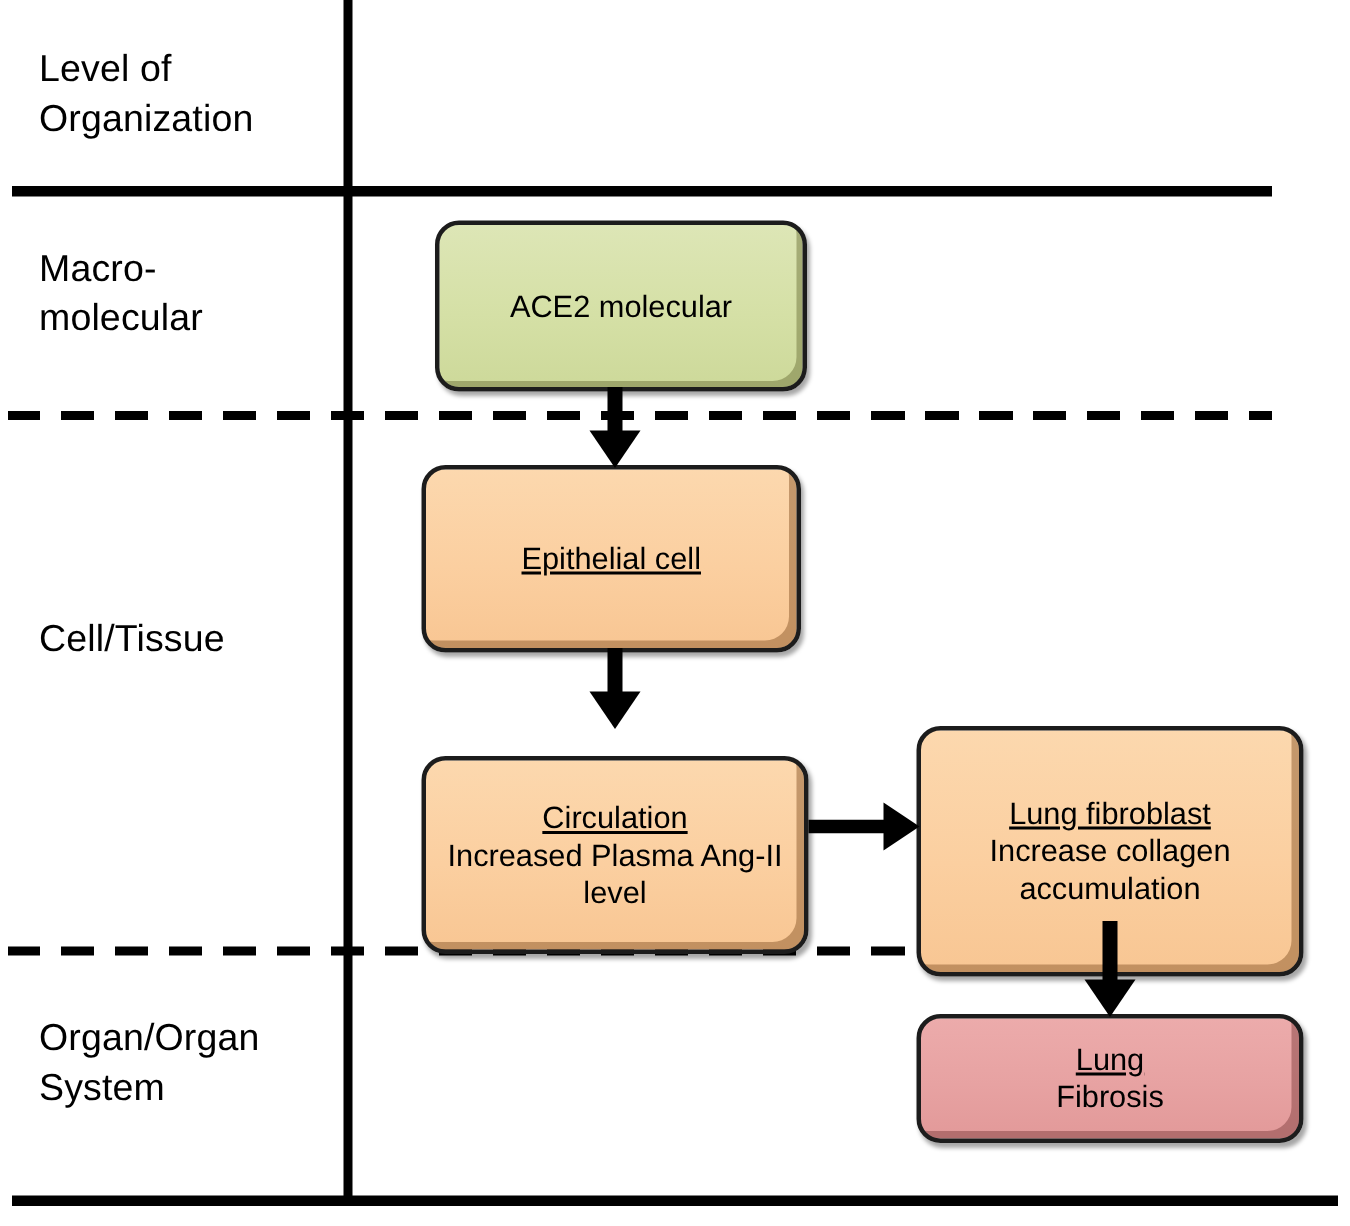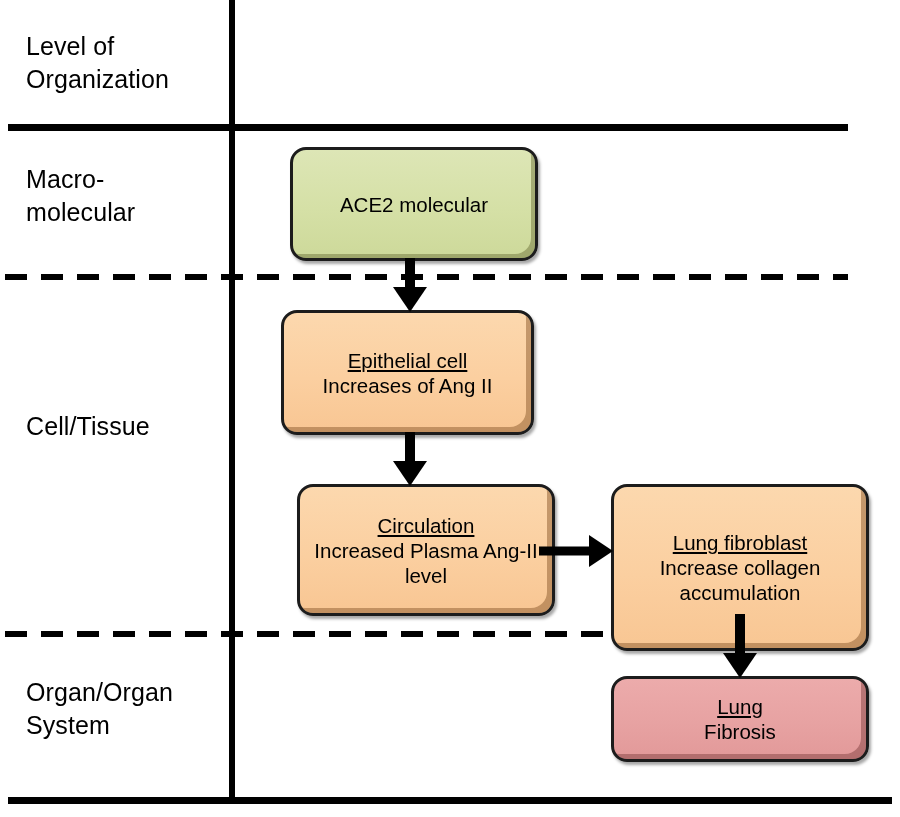--- a/index.html
+++ b/index.html
@@ -105,21 +105,21 @@
   }
   .box.pink {
     background: linear-gradient(to bottom, #ecabab 0%, #e7a2a2 55%, #e29999 100%);
     box-shadow:
       inset -8px -8px 0 -3px rgba(140,75,75,0.55),
       2px 3px 3px rgba(0,0,0,0.35);
   }
 
   #box-ace2        { left: 290px; top: 147px; width: 248px; height: 114px; }
   #box-epithelial  { left: 281px; top: 310px; width: 253px; height: 125px; }
-  #box-circulation { left: 281px; top: 484px; width: 258px; height: 132px; margin-left: 16px; }
+  #box-circulation { left: 281px; top: 504px; width: 258px; height: 132px; }
   #box-fibroblast  { left: 611px; top: 484px; width: 258px; height: 167px; }
   #box-lung        { left: 611px; top: 676px; width: 258px; height: 86px; }
   .arrow-v-wrap {
     position: absolute;
   }
   .shaft-v {
     position: absolute;
     left: 50%;
     top: 0;
     transform: translateX(-50%);
@@ -195,21 +195,20 @@
     <div>Organ/Organ</div>
     <div>System</div>
   </div>
 
   <div class="box green" id="box-ace2">
     <div class="desc">ACE2 molecular</div>
   </div>
 
   <div class="box orange" id="box-epithelial">
     <div class="title">Epithelial cell</div>
-    <div class="desc">Increases of Ang II</div>
   </div>
 
   <div class="box orange" id="box-circulation">
     <div class="title">Circulation</div>
     <div class="desc">Increased Plasma Ang-II level</div>
   </div>
 
   <div class="box orange" id="box-fibroblast">
     <div class="title">Lung fibroblast</div>
     <div class="desc">Increase collagen accumulation</div>

